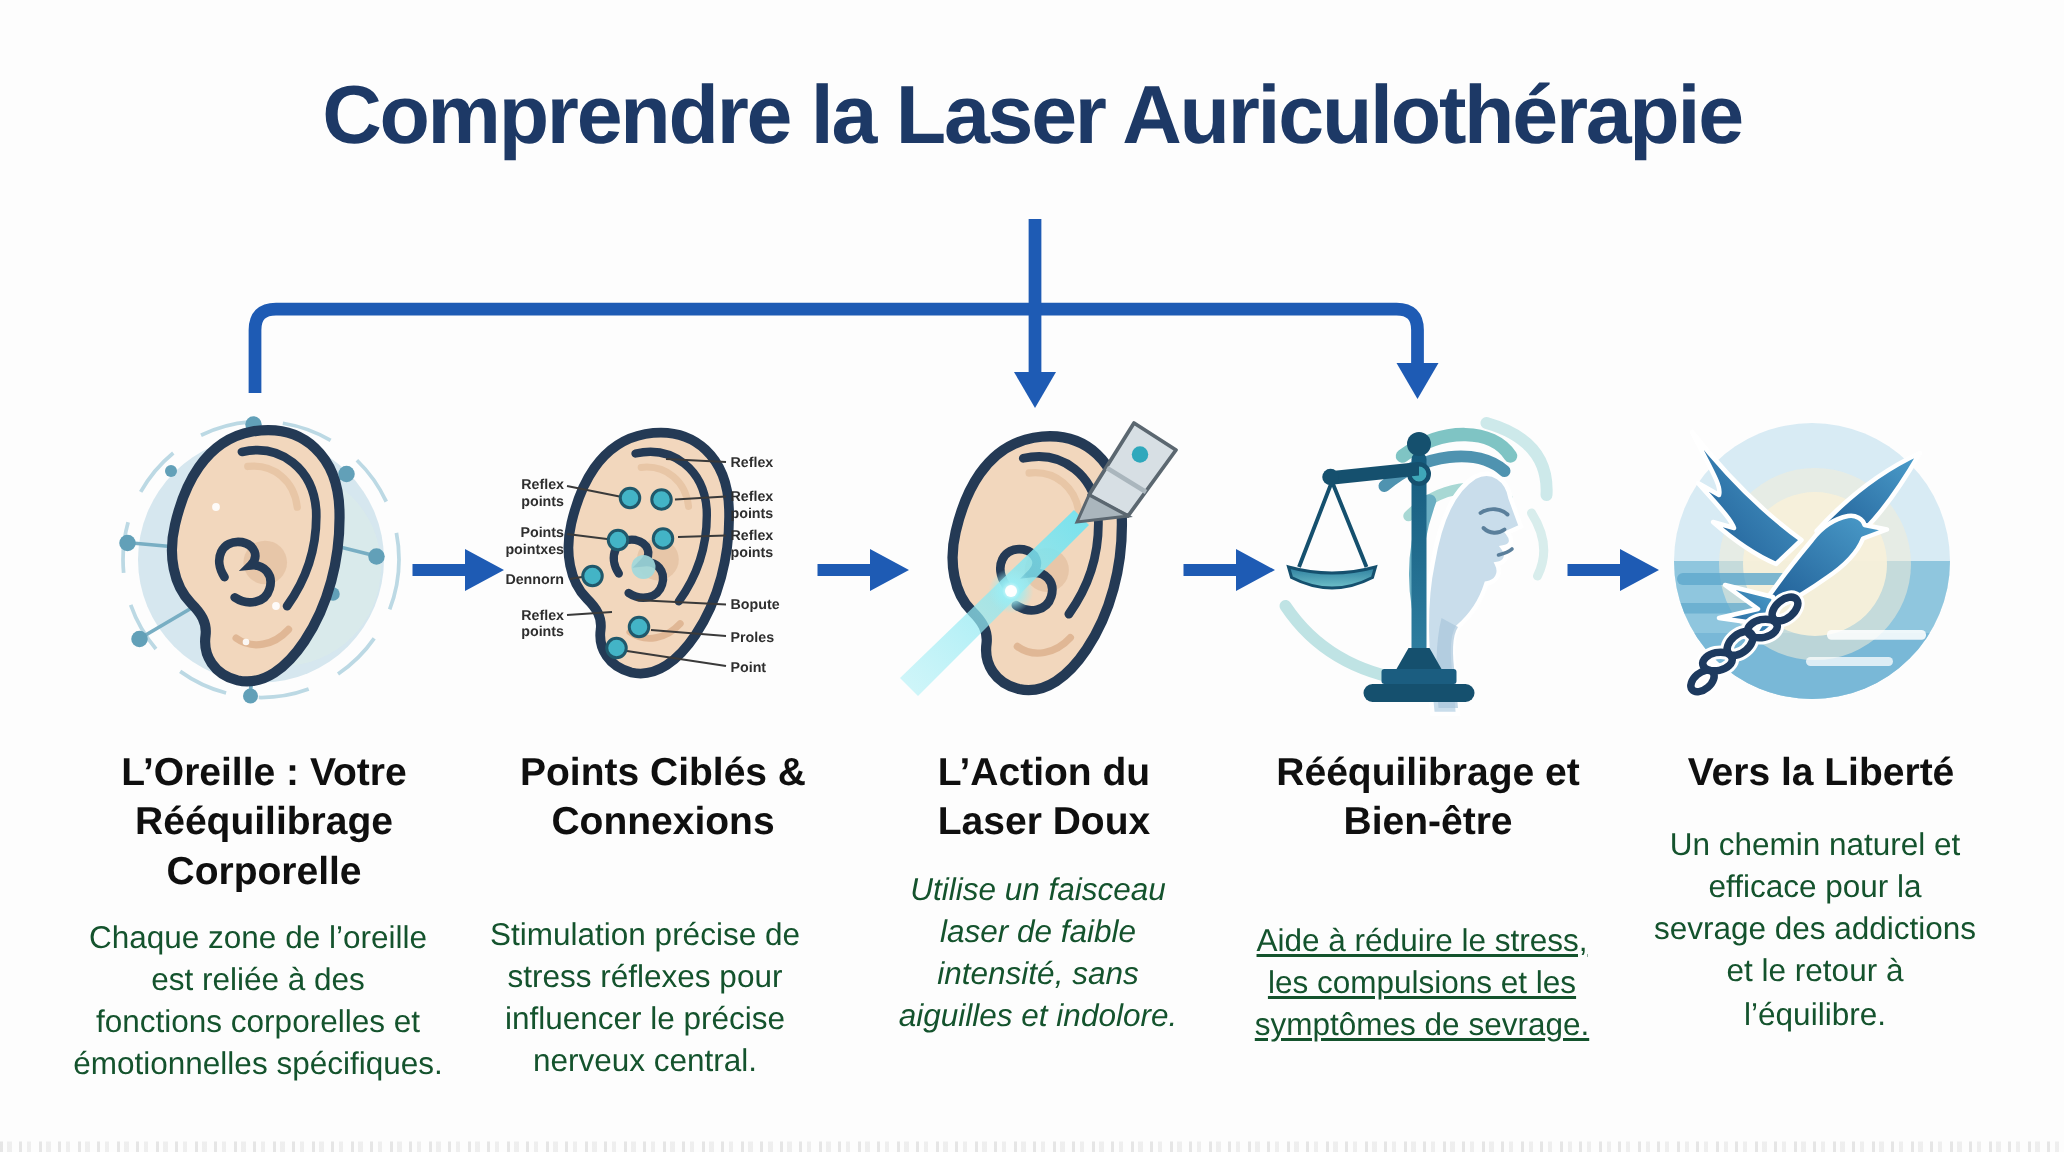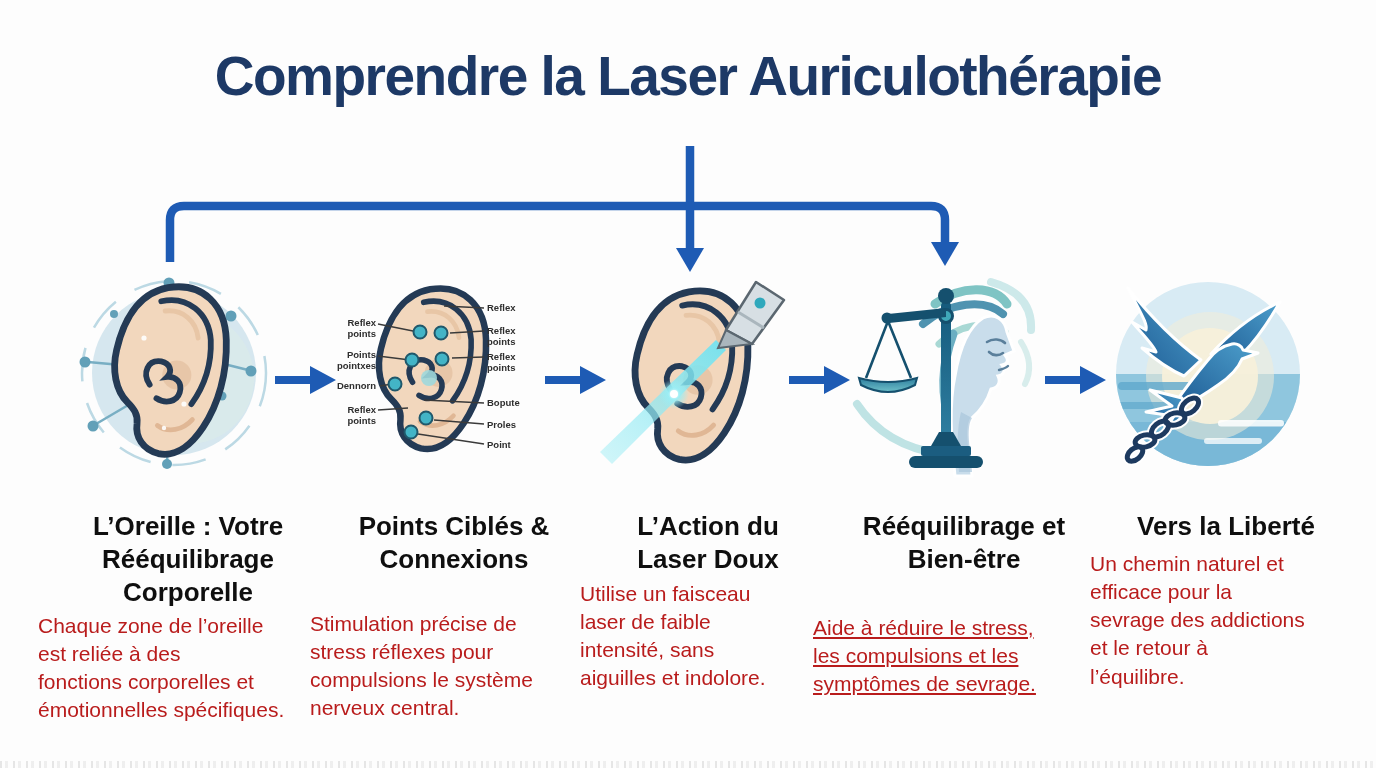--- a/index.html
+++ b/index.html
@@ -14,31 +14,31 @@
   .connector-svg{position:absolute;left:0;top:0;pointer-events:none;}
   .flow-arrow{position:absolute;width:64px;height:40px;}
   .a1{left:274px;top:360px;} .a2{left:544px;top:360px;}
   .a3{left:788px;top:360px;} .a4{left:1044px;top:360px;}
   .icon-box{position:absolute;}
   .i1{left:72px;top:276px;width:204px;height:198px;}
   .i2{left:326px;top:276px;width:218px;height:198px;}
   .i3{left:598px;top:276px;width:204px;height:198px;}
   .i4{left:843px;top:272px;width:208px;height:210px;}
   .i5{left:1106px;top:272px;width:204px;height:210px;}
-  .step-heading{position:absolute;margin:16px;font-size:26px;line-height:1.26;font-weight:700;
+  .step-heading{position:absolute;margin:4px;font-size:26px;line-height:1.26;font-weight:700;
     color:#0f0f0f;text-align:center;}
   .h1{left:42px;top:494px;width:260px;}
   .h2c{left:318px;top:494px;width:240px;}
   .h3{left:592px;top:494px;width:200px;}
   .h4{left:818px;top:494px;width:260px;}
   .h5{left:1085px;top:494px;width:250px;}
-  .step-body{position:absolute;margin:0;font-size:21px;line-height:1.34;color:#b91c1c;text-align:left;}
+  .step-body{position:absolute;margin:0;font-size:21px;line-height:1.34;color:#14532d;text-align:center;}
   .b1{left:38px;top:612px;width:268px;}
   .b2{left:310px;top:610px;width:240px;}
-  .b3{left:580px;top:580px;width:224px;}
+  .b3{left:580px;top:580px;width:224px;font-style:italic;}
   .b4{left:813px;top:614px;width:270px;text-decoration:underline;}
   .b5{left:1090px;top:550px;width:240px;}
   .ear-label{font-family:"Liberation Sans",sans-serif;font-size:9.5px;font-weight:700;fill:#2e2e2e;}
   .bottom-noise{
     position:absolute;left:0;right:0;bottom:0;height:7px;opacity:.35;
     background:repeating-linear-gradient(90deg,
       rgba(120,120,120,.5) 0 2px, transparent 2px 5px,
       rgba(150,150,150,.4) 5px 8px, transparent 8px 13px);
   }
 </style>
@@ -291,21 +291,21 @@
 
   <p class="step-body b1">
     <span style="display:block">Chaque zone de l’oreille</span>
     <span style="display:block">est reliée à des</span>
     <span style="display:block">fonctions corporelles et</span>
     <span style="display:block">émotionnelles spécifiques.</span>
   </p>
   <p class="step-body b2">
     <span style="display:block">Stimulation précise de</span>
     <span style="display:block">stress réflexes pour</span>
-    <span style="display:block">compulsions le système</span>
+    <span style="display:block">influencer le précise</span>
     <span style="display:block">nerveux central.</span>
   </p>
   <p class="step-body b3">
     <span style="display:block">Utilise un faisceau</span>
     <span style="display:block">laser de faible</span>
     <span style="display:block">intensité, sans</span>
     <span style="display:block">aiguilles et indolore.</span>
   </p>
   <p class="step-body b4">
     <span style="display:block">Aide à réduire le stress,</span>

